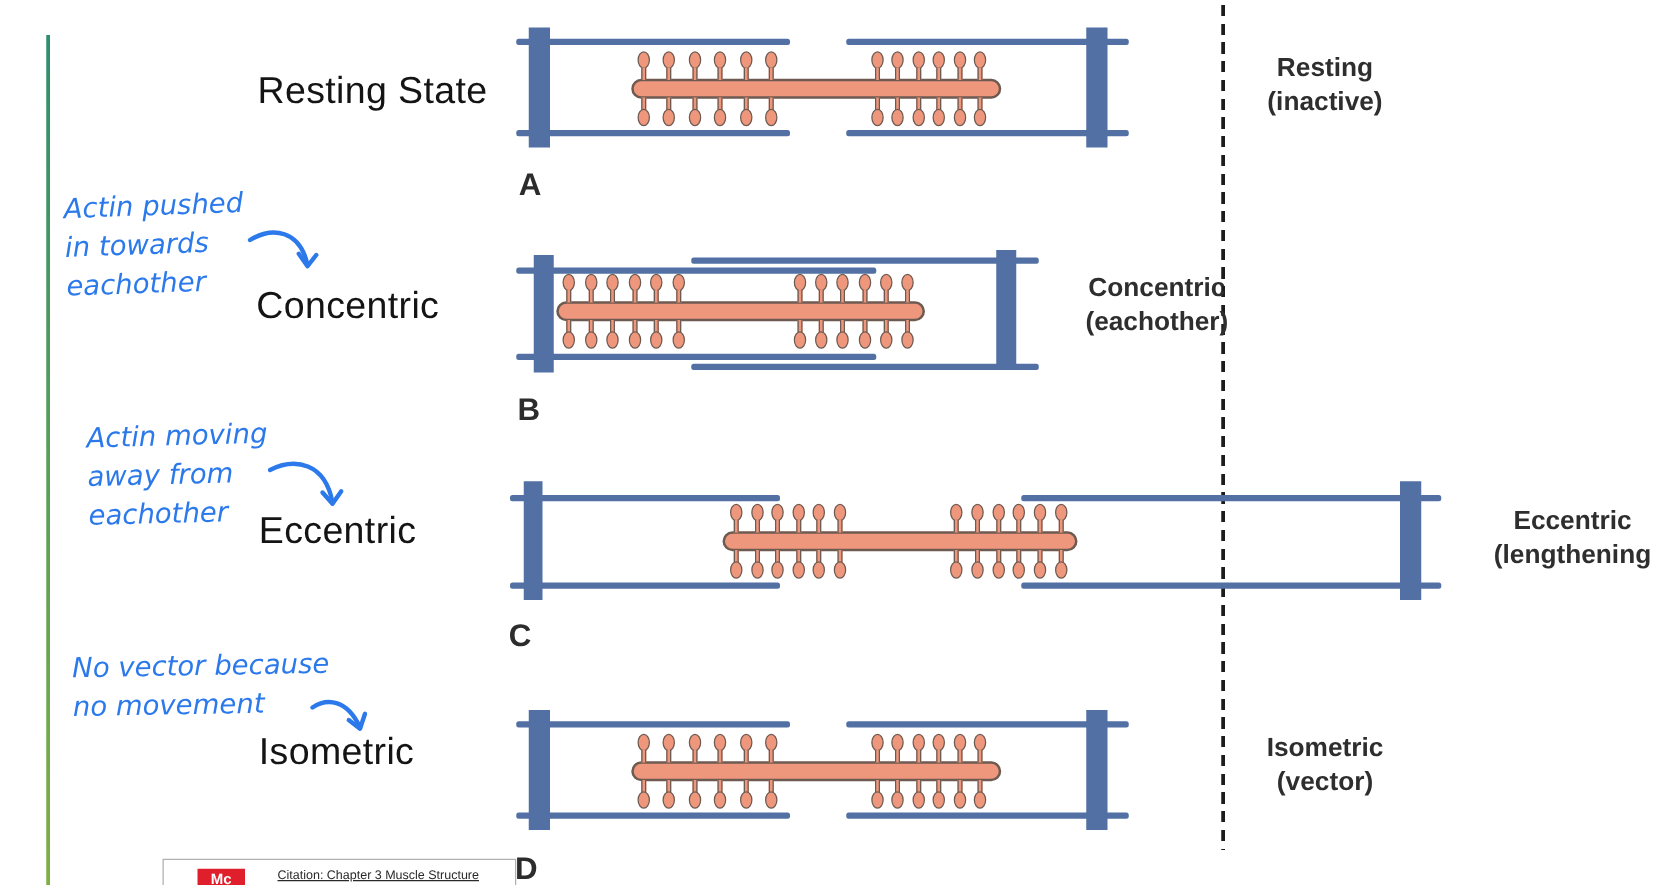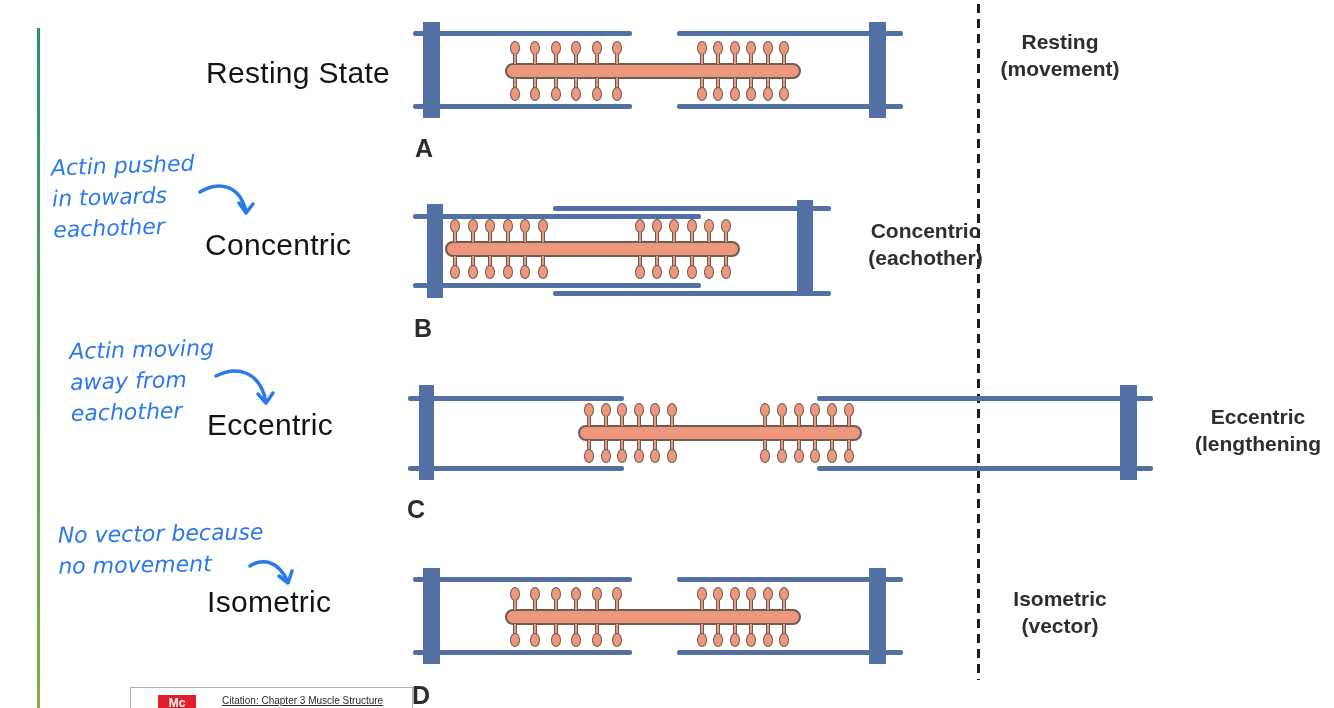--- a/index.html
+++ b/index.html
@@ -176,23 +176,23 @@
       <div class="mhead up" style="left: 779px; top: 41px;">
         <div class="bulb"></div>
         <div class="stalk"></div>
       </div>
       <div class="mhead down" style="left: 779px; top: 78px;">
         <div class="stalk"></div>
         <div class="bulb"></div>
       </div>
       <div class="letter" style="left: 415px; top: 134px;">A</div>
       <div class="state-label" style="left: 206px; top: 56px; text-align: center;">Resting State</div>
-      <div class="side-label" style="left: 985px; top: 28px; width: 150px;">
+      <div class="side-label" style="left: 985px; top: 41px; width: 150px;">
         <div>Resting</div>
-        <div>(movement)</div>
+        <div>(inactive)</div>
       </div>
     </div>
     <div class="panel">
       <div class="zbar" style="left: 427px; top: 204px; width: 16px; height: 94px;"></div>
       <div class="zbar" style="left: 797px; top: 200px; width: 16px; height: 94px;"></div>
       <div class="actin" style="left: 413px; top: 214px; width: 288px;"></div>
       <div class="actin" style="left: 553px; top: 206px; width: 278px;"></div>
       <div class="actin" style="left: 413px; top: 283px; width: 288px;"></div>
       <div class="actin" style="left: 553px; top: 291px; width: 278px;"></div>
       <div class="rod" style="left: 445px; top: 241px; width: 295px; height: 16px;"></div>

